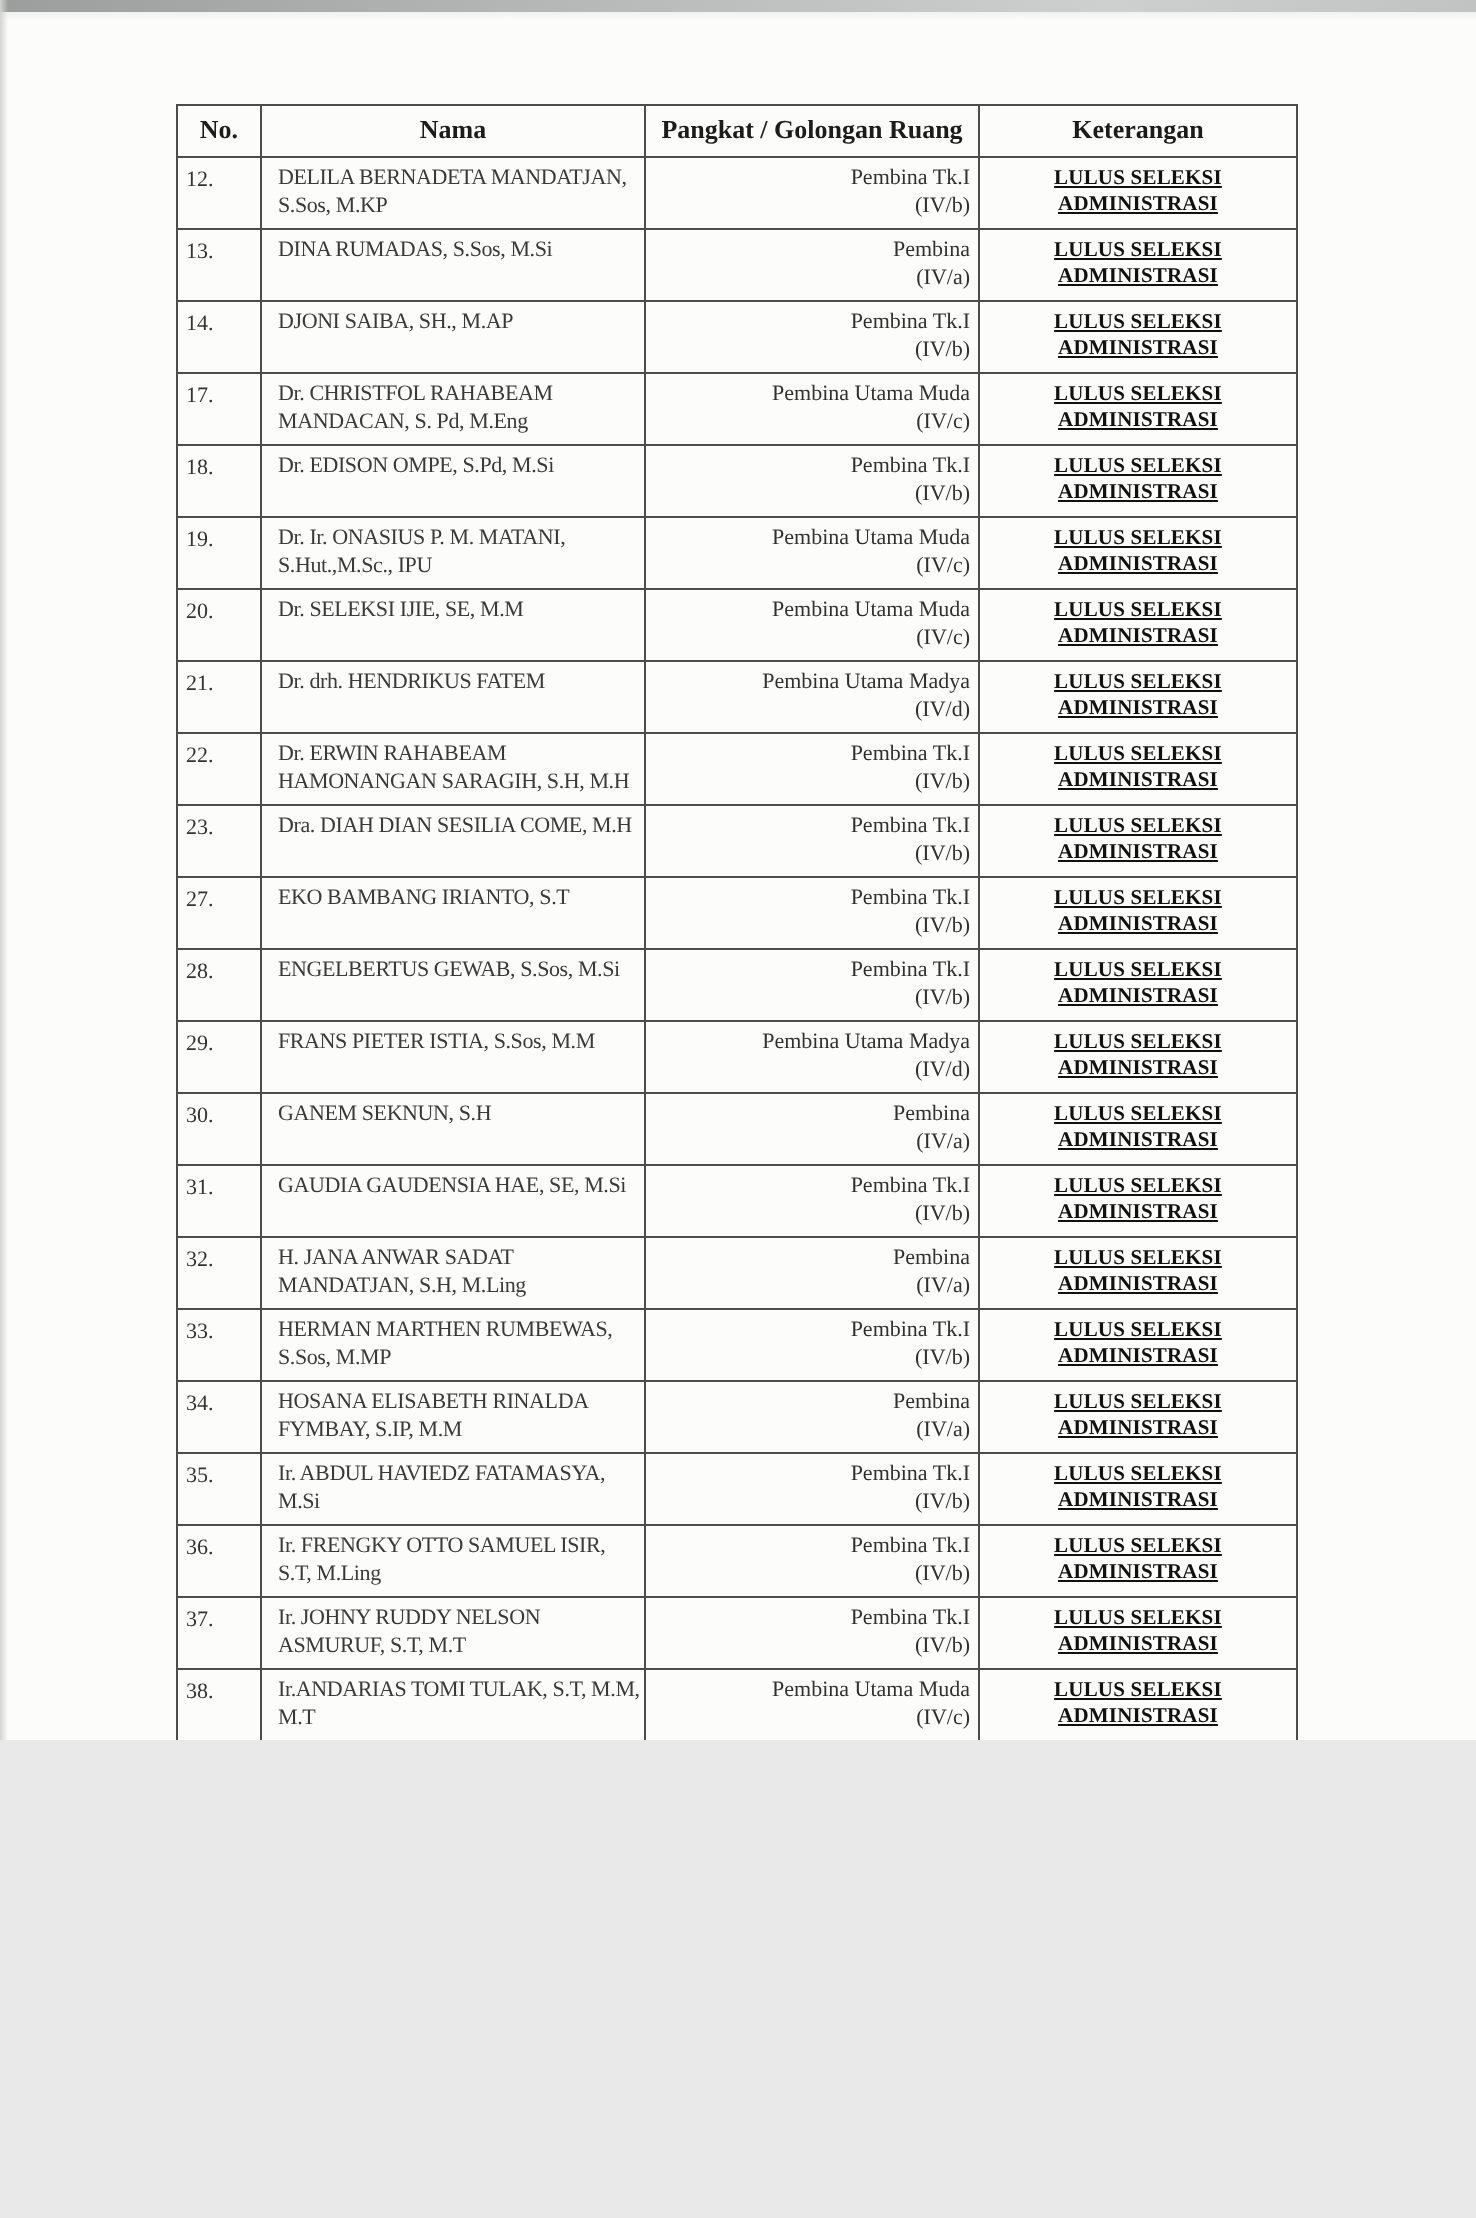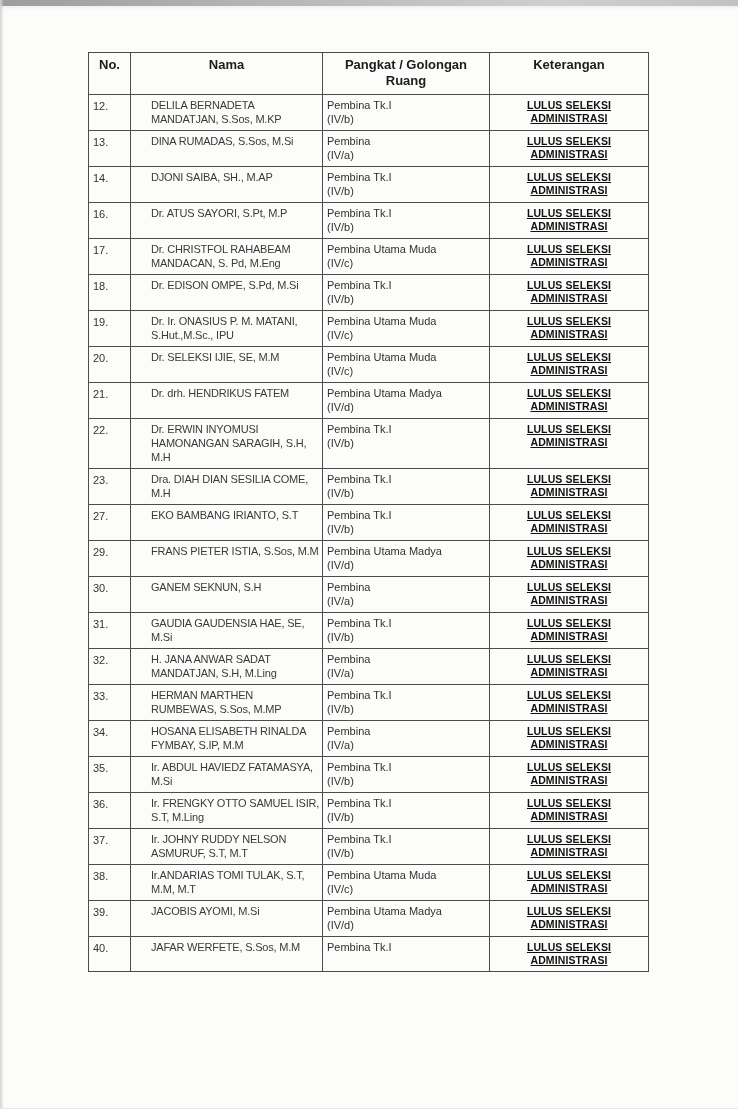--- a/index.html
+++ b/index.html
@@ -4,23 +4,24 @@
 <style>
   html, body {
     margin: 0;
     padding: 0;
     background: #e9e9e9;
     font-family: "Liberation Sans", "DejaVu Sans", sans-serif;
   }
   .page {
     position: relative;
     width: 738px;
-    height: 1108px;
+    height: 870px;
     background: #fcfcfb;
     overflow: hidden;
+    font-family: Liberation Serif, serif;
   }
   
   .scan-edge-top {
     position: absolute;
     top: 0; left: 0; right: 0;
     height: 6px;
     background: linear-gradient(90deg, #9d9d9d 0%, #b5b5b5 35%, #cfcfcf 75%, #c2c2c2 100%);
   }
   .scan-edge-top2 {
     position: absolute;
@@ -60,27 +61,27 @@
     padding: 3px 4px 4px;
     font-size: 11px;
     line-height: 14px;
   }
   td.c-no {
     text-align: left;
     color: #333;
     padding-top: 4px;
   }
   td.c-nama {
-    padding-left: 20px;
+    padding-left: 8px;
     padding-right: 2px;
     letter-spacing: -0.2px;
     color: #3a3a3a;
   }
   td.c-pangkat {
-    text-align: left;
+    text-align: right;
     color: #313131;
   }
   td.c-ket {
     text-align: center;
     padding-top: 4px;
   }
   .status {
     display: inline-block;
     max-width: 104px;
     font-size: 10.5px;
@@ -143,31 +144,20 @@
     <td class="c-nama">DJONI SAIBA, SH., M.AP</td>
     <td class="c-pangkat">
       <div>Pembina Tk.I</div>
       <div>(IV/b)</div>
     </td>
     <td class="c-ket">
       <span class="status">LULUS SELEKSI ADMINISTRASI</span>
     </td>
   </tr>
         <tr>
-    <td class="c-no">16.</td>
-    <td class="c-nama">Dr. ATUS SAYORI, S.Pt, M.P</td>
-    <td class="c-pangkat">
-      <div>Pembina Tk.I</div>
-      <div>(IV/b)</div>
-    </td>
-    <td class="c-ket">
-      <span class="status">LULUS SELEKSI ADMINISTRASI</span>
-    </td>
-  </tr>
-        <tr>
     <td class="c-no">17.</td>
     <td class="c-nama">Dr. CHRISTFOL RAHABEAM MANDACAN, S. Pd, M.Eng</td>
     <td class="c-pangkat">
       <div>Pembina Utama Muda</div>
       <div>(IV/c)</div>
     </td>
     <td class="c-ket">
       <span class="status">LULUS SELEKSI ADMINISTRASI</span>
     </td>
   </tr>
@@ -210,21 +200,21 @@
     <td class="c-pangkat">
       <div>Pembina Utama Madya</div>
       <div>(IV/d)</div>
     </td>
     <td class="c-ket">
       <span class="status">LULUS SELEKSI ADMINISTRASI</span>
     </td>
   </tr>
         <tr>
     <td class="c-no">22.</td>
-    <td class="c-nama">Dr. ERWIN INYOMUSI HAMONANGAN SARAGIH, S.H, M.H</td>
+    <td class="c-nama">Dr. ERWIN RAHABEAM HAMONANGAN SARAGIH, S.H, M.H</td>
     <td class="c-pangkat">
       <div>Pembina Tk.I</div>
       <div>(IV/b)</div>
     </td>
     <td class="c-ket">
       <span class="status">LULUS SELEKSI ADMINISTRASI</span>
     </td>
   </tr>
         <tr>
     <td class="c-no">23.</td>
@@ -233,20 +223,31 @@
       <div>Pembina Tk.I</div>
       <div>(IV/b)</div>
     </td>
     <td class="c-ket">
       <span class="status">LULUS SELEKSI ADMINISTRASI</span>
     </td>
   </tr>
         <tr>
     <td class="c-no">27.</td>
     <td class="c-nama">EKO BAMBANG IRIANTO, S.T</td>
+    <td class="c-pangkat">
+      <div>Pembina Tk.I</div>
+      <div>(IV/b)</div>
+    </td>
+    <td class="c-ket">
+      <span class="status">LULUS SELEKSI ADMINISTRASI</span>
+    </td>
+  </tr>
+        <tr>
+    <td class="c-no">28.</td>
+    <td class="c-nama">ENGELBERTUS GEWAB, S.Sos, M.Si</td>
     <td class="c-pangkat">
       <div>Pembina Tk.I</div>
       <div>(IV/b)</div>
     </td>
     <td class="c-ket">
       <span class="status">LULUS SELEKSI ADMINISTRASI</span>
     </td>
   </tr>
         <tr>
     <td class="c-no">29.</td>

